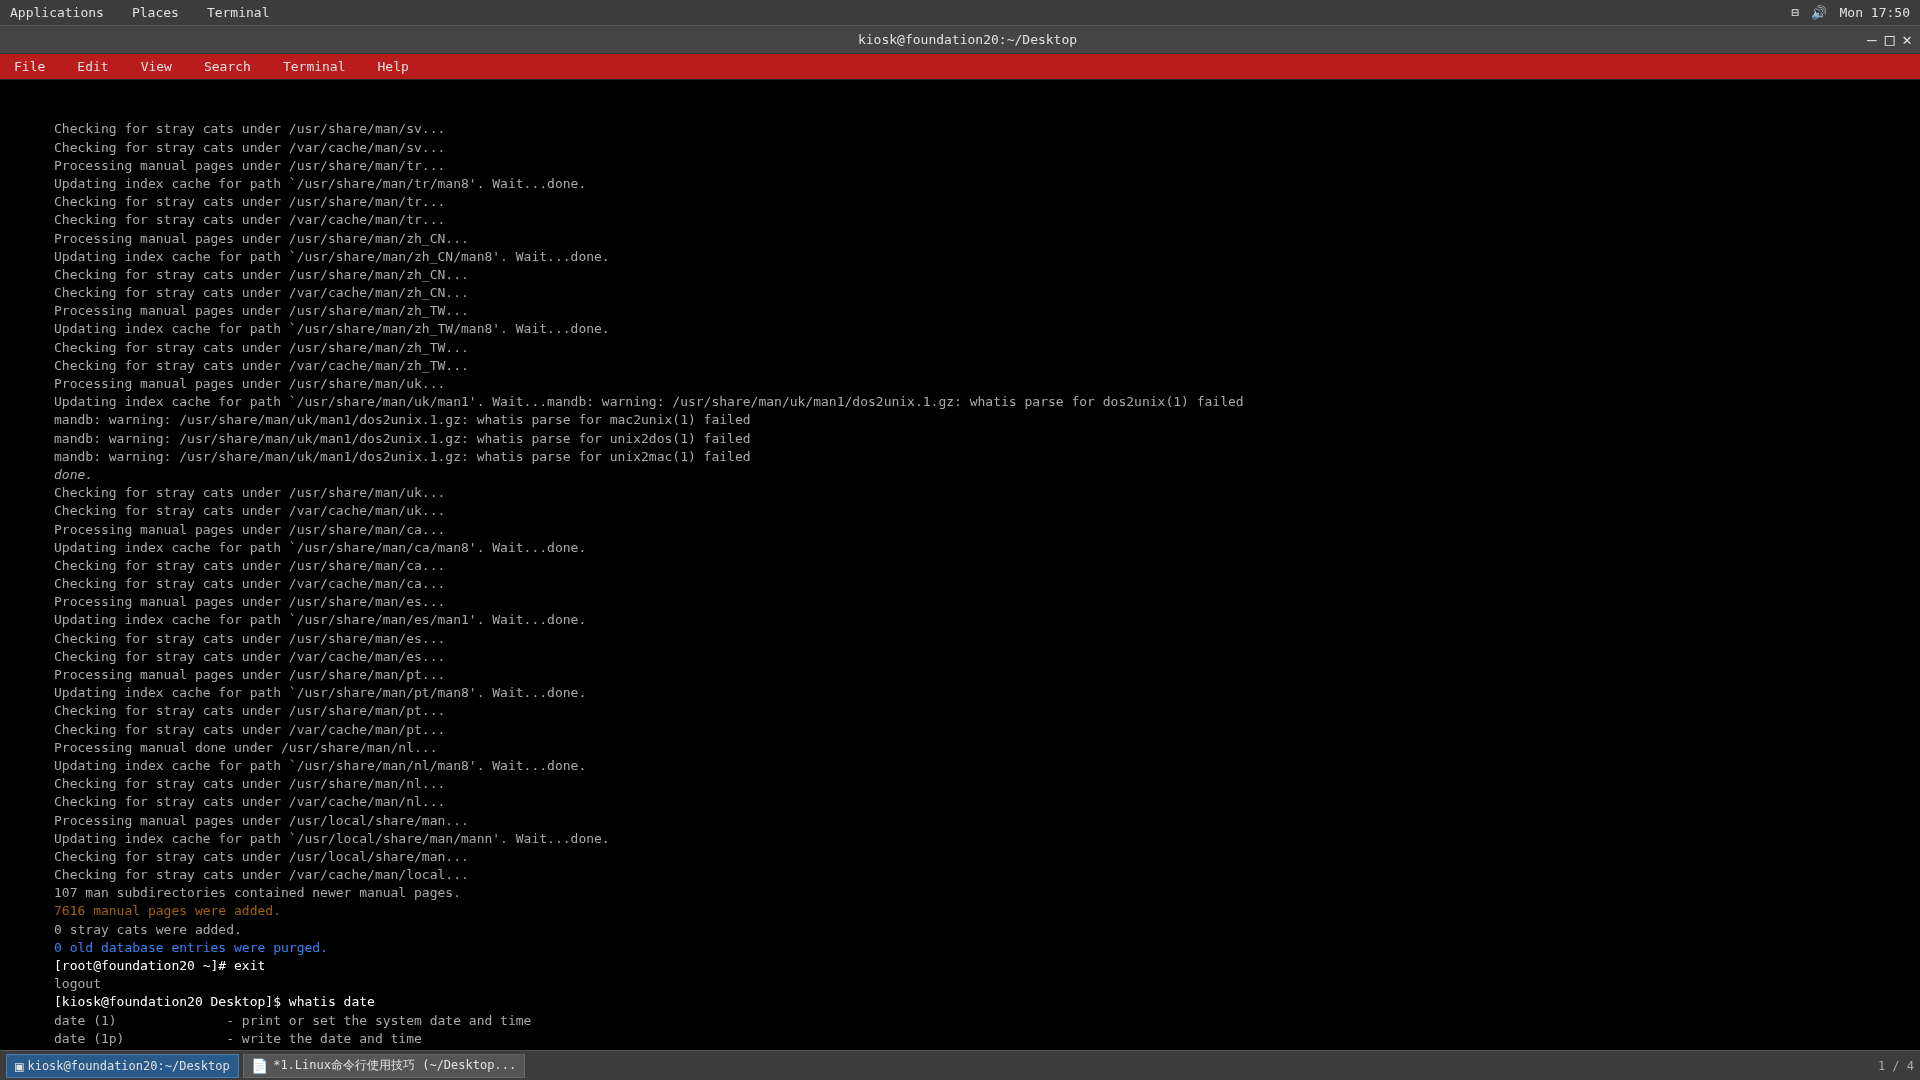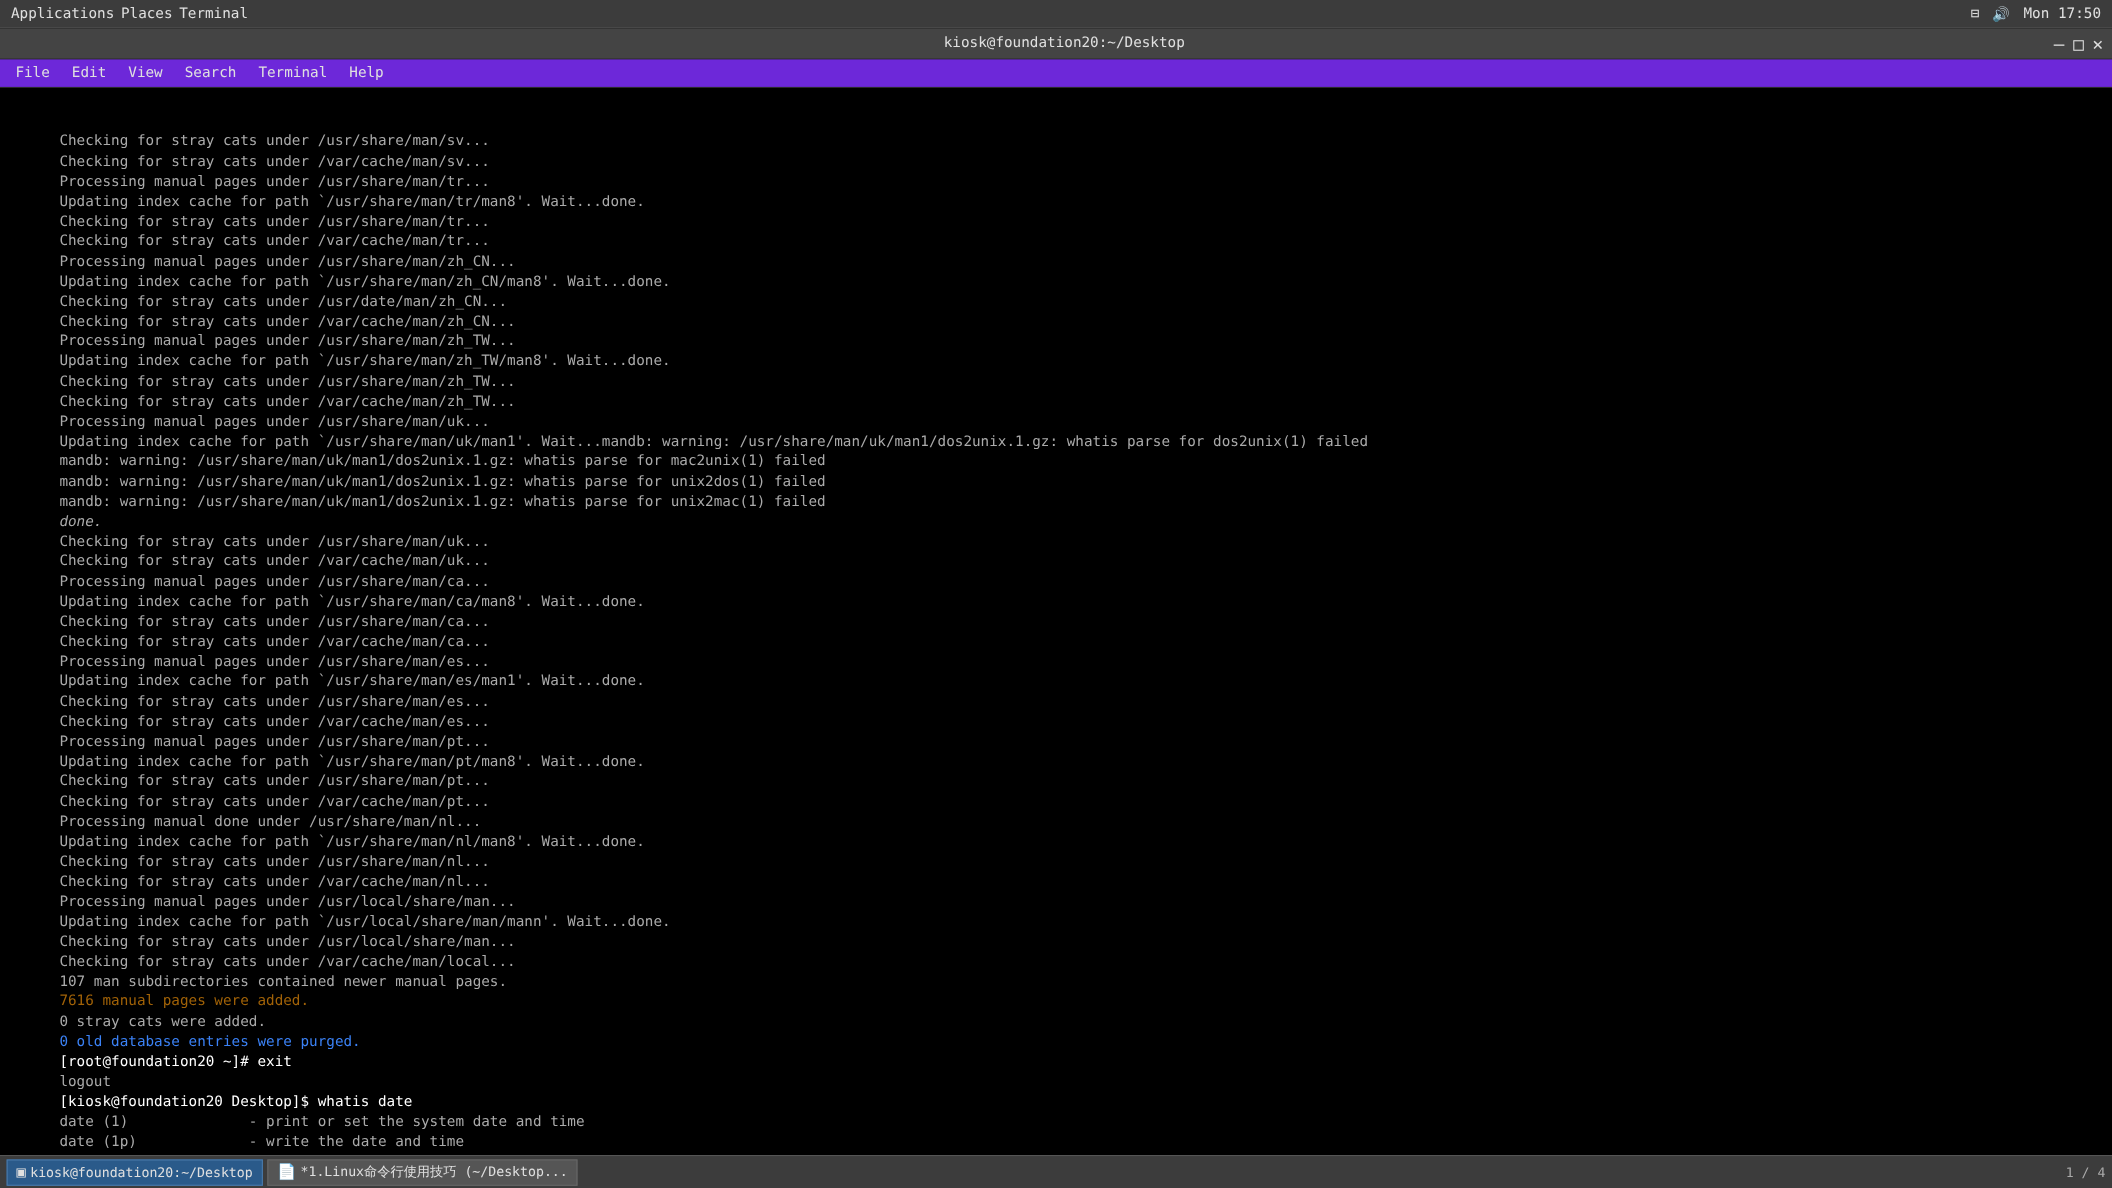--- a/index.html
+++ b/index.html
@@ -19,21 +19,21 @@
       background: #3c3c3c;
       display: flex;
       align-items: center;
       justify-content: space-between;
       padding: 0 10px;
       border-bottom: 1px solid #555;
     }
     #system-bar-left {
       display: flex;
       align-items: center;
-      gap: 6px;
+      gap: 28px;
     }
     .sys-menu-item {
       color: #e0e0e0;
       font-size: 13px;
       cursor: pointer;
       display: flex;
       align-items: center;
       gap: 4px;
     }
     #system-bar-right {
@@ -80,25 +80,25 @@
       color: #e0e0e0;
       font-size: 16px;
       cursor: pointer;
       line-height: 1;
     }
 
     
     #menu-bar {
       width: 100%;
       height: 26px;
-      background: #6d28d9;
+      background: #b91c1c;
       display: flex;
       align-items: center;
       padding: 0 6px;
-      gap: 4px;
+      gap: 16px;
       flex-shrink: 0;
       border-bottom: 1px solid #2a2a2a;
     }
     .menu-item {
       color: #e0e0e0;
       font-size: 13px;
       padding: 2px 8px;
       cursor: pointer;
     }
 
@@ -208,21 +208,21 @@
 
   <div id="terminal-content">
   <span class="terminal-line">Checking for stray cats under /usr/share/man/sv...
 </span><span class="terminal-line">Checking for stray cats under /var/cache/man/sv...
 </span><span class="terminal-line">Processing manual pages under /usr/share/man/tr...
 </span><span class="terminal-line">Updating index cache for path `/usr/share/man/tr/man8'. Wait...done.
 </span><span class="terminal-line">Checking for stray cats under /usr/share/man/tr...
 </span><span class="terminal-line">Checking for stray cats under /var/cache/man/tr...
 </span><span class="terminal-line">Processing manual pages under /usr/share/man/zh_CN...
 </span><span class="terminal-line">Updating index cache for path `/usr/share/man/zh_CN/man8'. Wait...done.
-</span><span class="terminal-line">Checking for stray cats under /usr/date/man/zh_CN...
+</span><span class="terminal-line">Checking for stray cats under /usr/share/man/zh_CN...
 </span><span class="terminal-line">Checking for stray cats under /var/cache/man/zh_CN...
 </span><span class="terminal-line">Processing manual pages under /usr/share/man/zh_TW...
 </span><span class="terminal-line">Updating index cache for path `/usr/share/man/zh_TW/man8'. Wait...done.
 </span><span class="terminal-line">Checking for stray cats under /usr/share/man/zh_TW...
 </span><span class="terminal-line">Checking for stray cats under /var/cache/man/zh_TW...
 </span><span class="terminal-line">Processing manual pages under /usr/share/man/uk...
 </span><span class="terminal-line">Updating index cache for path `/usr/share/man/uk/man1'. Wait...mandb: warning: /usr/share/man/uk/man1/dos2unix.1.gz: whatis parse for dos2unix(1) failed
 </span><span class="terminal-line">mandb: warning: /usr/share/man/uk/man1/dos2unix.1.gz: whatis parse for mac2unix(1) failed
 </span><span class="terminal-line">mandb: warning: /usr/share/man/uk/man1/dos2unix.1.gz: whatis parse for unix2dos(1) failed
 </span><span class="terminal-line">mandb: warning: /usr/share/man/uk/man1/dos2unix.1.gz: whatis parse for unix2mac(1) failed

